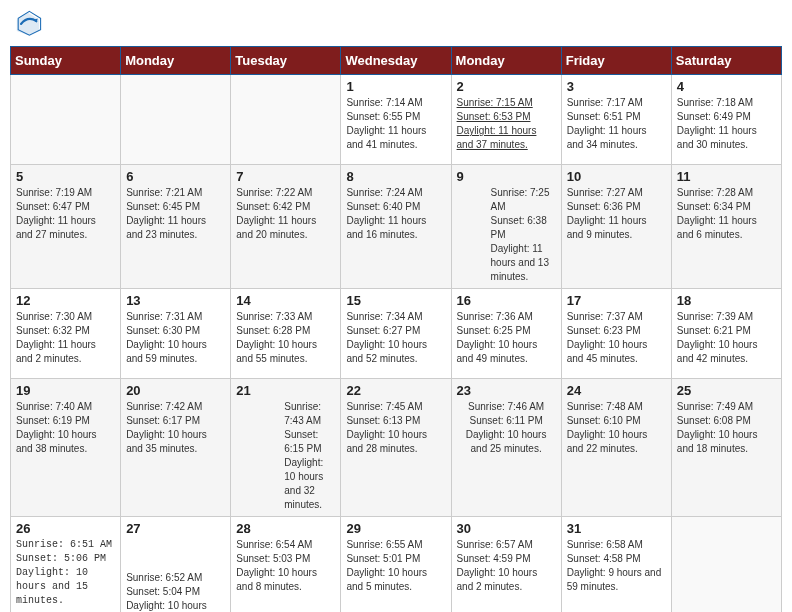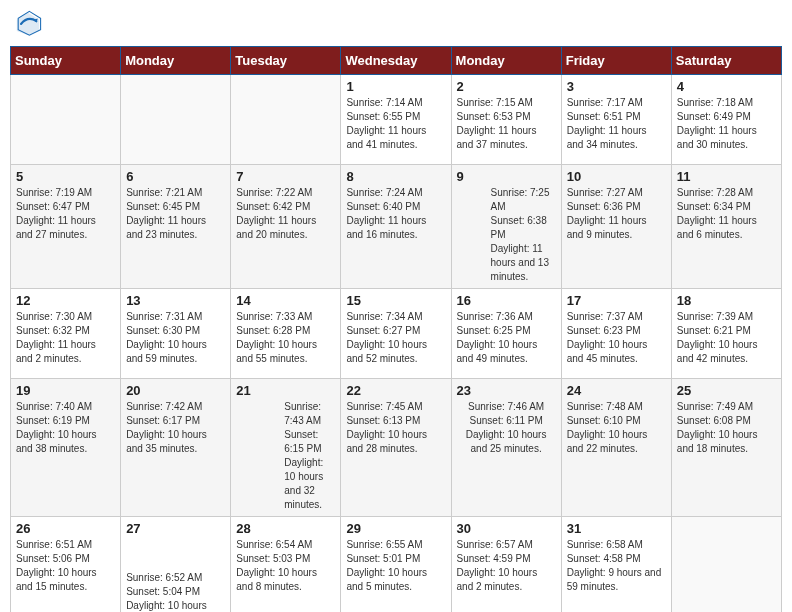--- a/index.html
+++ b/index.html
@@ -128,21 +128,21 @@
         <td class="empty-cell"></td>
         <td class="empty-cell"></td>
         <td>
           <div class="day-number">1</div>
           <div class="day-info" style="white-space: pre-line;">Sunrise: 7:14 AM
 Sunset: 6:55 PM
 Daylight: 11 hours and 41 minutes.</div>
         </td>
         <td>
           <div class="day-number">2</div>
-          <div class="day-info" style="white-space: pre-line;">Sunrise: 7:15 AM
+          <div class="day-info" style="white-space: pre-line; text-decoration: underline;">Sunrise: 7:15 AM
 Sunset: 6:53 PM
 Daylight: 11 hours and 37 minutes.</div>
         </td>
         <td>
           <div class="day-number">3</div>
           <div class="day-info" style="white-space: pre-line;">Sunrise: 7:17 AM
 Sunset: 6:51 PM
 Daylight: 11 hours and 34 minutes.</div>
         </td>
         <td>
@@ -280,21 +280,21 @@
         <td>
           <div class="day-number">25</div>
           <div class="day-info" style="white-space: pre-line;">Sunrise: 7:49 AM
 Sunset: 6:08 PM
 Daylight: 10 hours and 18 minutes.</div>
         </td>
       </tr>
       <tr>
         <td>
           <div class="day-number">26</div>
-          <div class="day-info" style="white-space: pre-line;">Sunrise: 6:51 AM
+          <div class="day-info" style="white-space: pre-line; font-family: Liberation Mono, monospace;">Sunrise: 6:51 AM
 Sunset: 5:06 PM
 Daylight: 10 hours and 15 minutes.</div>
         </td>
         <td>
           <div class="day-number">27</div>
           <div class="day-info" style="white-space: pre-line; margin-top: 35px;">Sunrise: 6:52 AM
 Sunset: 5:04 PM
 Daylight: 10 hours and 12 minutes.</div>
         </td>
         <td>

